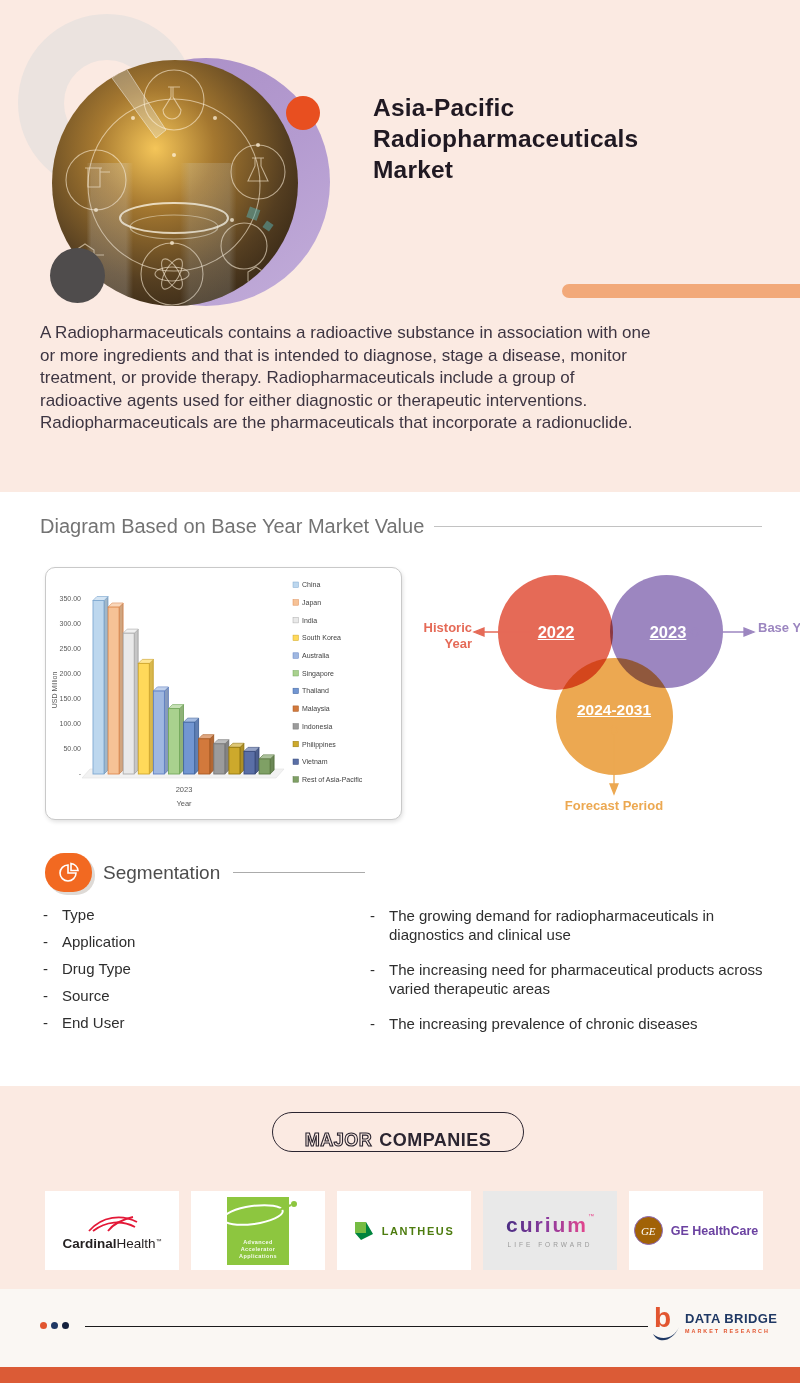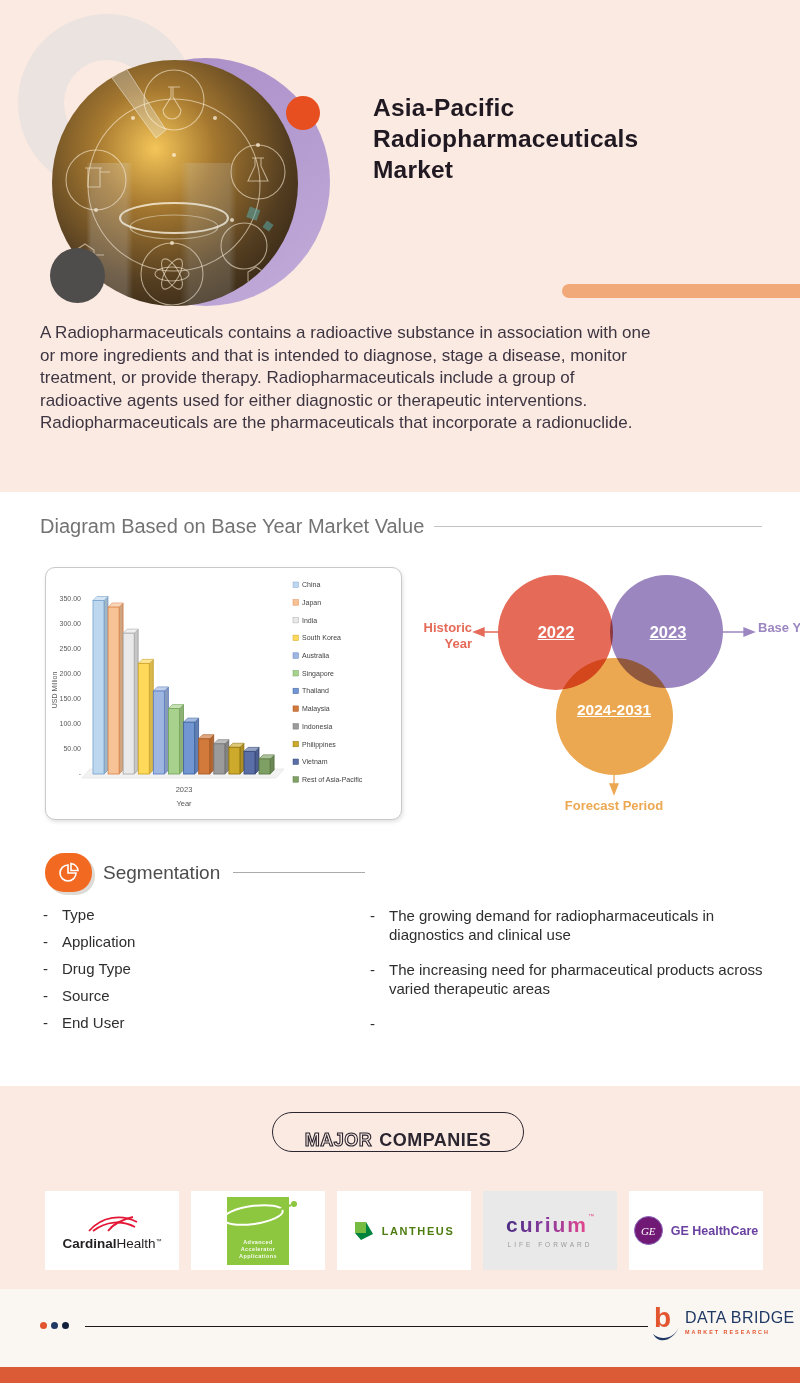--- a/index.html
+++ b/index.html
@@ -86,30 +86,30 @@
   .aaa-swoosh{position:absolute;left:-12px;top:2px;}
   .card-lantheus .row{display:flex;align-items:center;gap:7px;}
   .lantheus-text{font-size:11px;font-weight:bold;letter-spacing:1.6px;color:#4d7c0f;}
   .card-curium{background:#E9E9E9;}
   .curium-text{font-size:21px;font-weight:bold;letter-spacing:2px;
         background:linear-gradient(90deg,#4B2E83,#8B3A9E,#E8468C);
         -webkit-background-clip:text;background-clip:text;color:transparent;}
   .curium-tm{font-size:6px;color:#E8468C;vertical-align:top;}
   .curium-sub{font-size:6.5px;letter-spacing:3px;color:#9a9a9a;margin-top:4px;}
   .card-ge .row{display:flex;align-items:center;gap:8px;}
-  .ge-circle{width:29px;height:29px;border-radius:50%;background:#701a75;color:#fff;display:flex;
+  .ge-circle{width:29px;height:29px;border-radius:50%;background:#a16207;color:#fff;display:flex;
         align-items:center;justify-content:center;font-size:11px;font-style:italic;
         font-family:"Liberation Serif",serif;border:1.5px solid #8a68bb;box-sizing:border-box;}
   .ge-text{font-size:12.5px;color:#6B42A1;font-weight:bold;}
   
   .dots{left:40px;top:1322px;display:flex;gap:4px;}
   .dots i{width:7px;height:7px;border-radius:50%;display:block;}
   .foot-line{left:85px;top:1326px;width:563px;height:1.4px;background:#1B1B1B;}
   .brand{left:652px;top:1301px;display:flex;align-items:center;gap:5px;}
-  .brand-name{font-size:16px;font-weight:normal;color:#1F3864;letter-spacing:.4px;}
+  .brand-name{font-size:13px;font-weight:bold;color:#1F3864;letter-spacing:.4px;}
   .brand-sub{font-size:5.4px;color:#E2552F;letter-spacing:2px;margin-top:2px;font-weight:bold;}
 </style>
 </head>
 <body>
 
 <div class="page">
 
   <div class="band band-top"></div>
   <div class="band band-mid"></div>
   <div class="band band-comp"></div>
@@ -341,20 +341,21 @@
       <li>
         <span class="dash">-</span>
         <span>The growing demand for radiopharmaceuticals in diagnostics and clinical use</span>
       </li>
       <li>
         <span class="dash">-</span>
         <span>The increasing need for pharmaceutical products across varied therapeutic areas</span>
       </li>
       <li>
         <span class="dash">-</span>
+        <span>The increasing prevalence of chronic diseases</span>
       </li>
     </ul>
 
   <div class="abs comp-pill">
     <span class="outline">MAJOR</span>
     <span>COMPANIES</span>
   </div>
 
   <div class="card card-cardinal" style="left:45px;">
     <svg width="56" height="24" viewBox="0 0 56 24">

